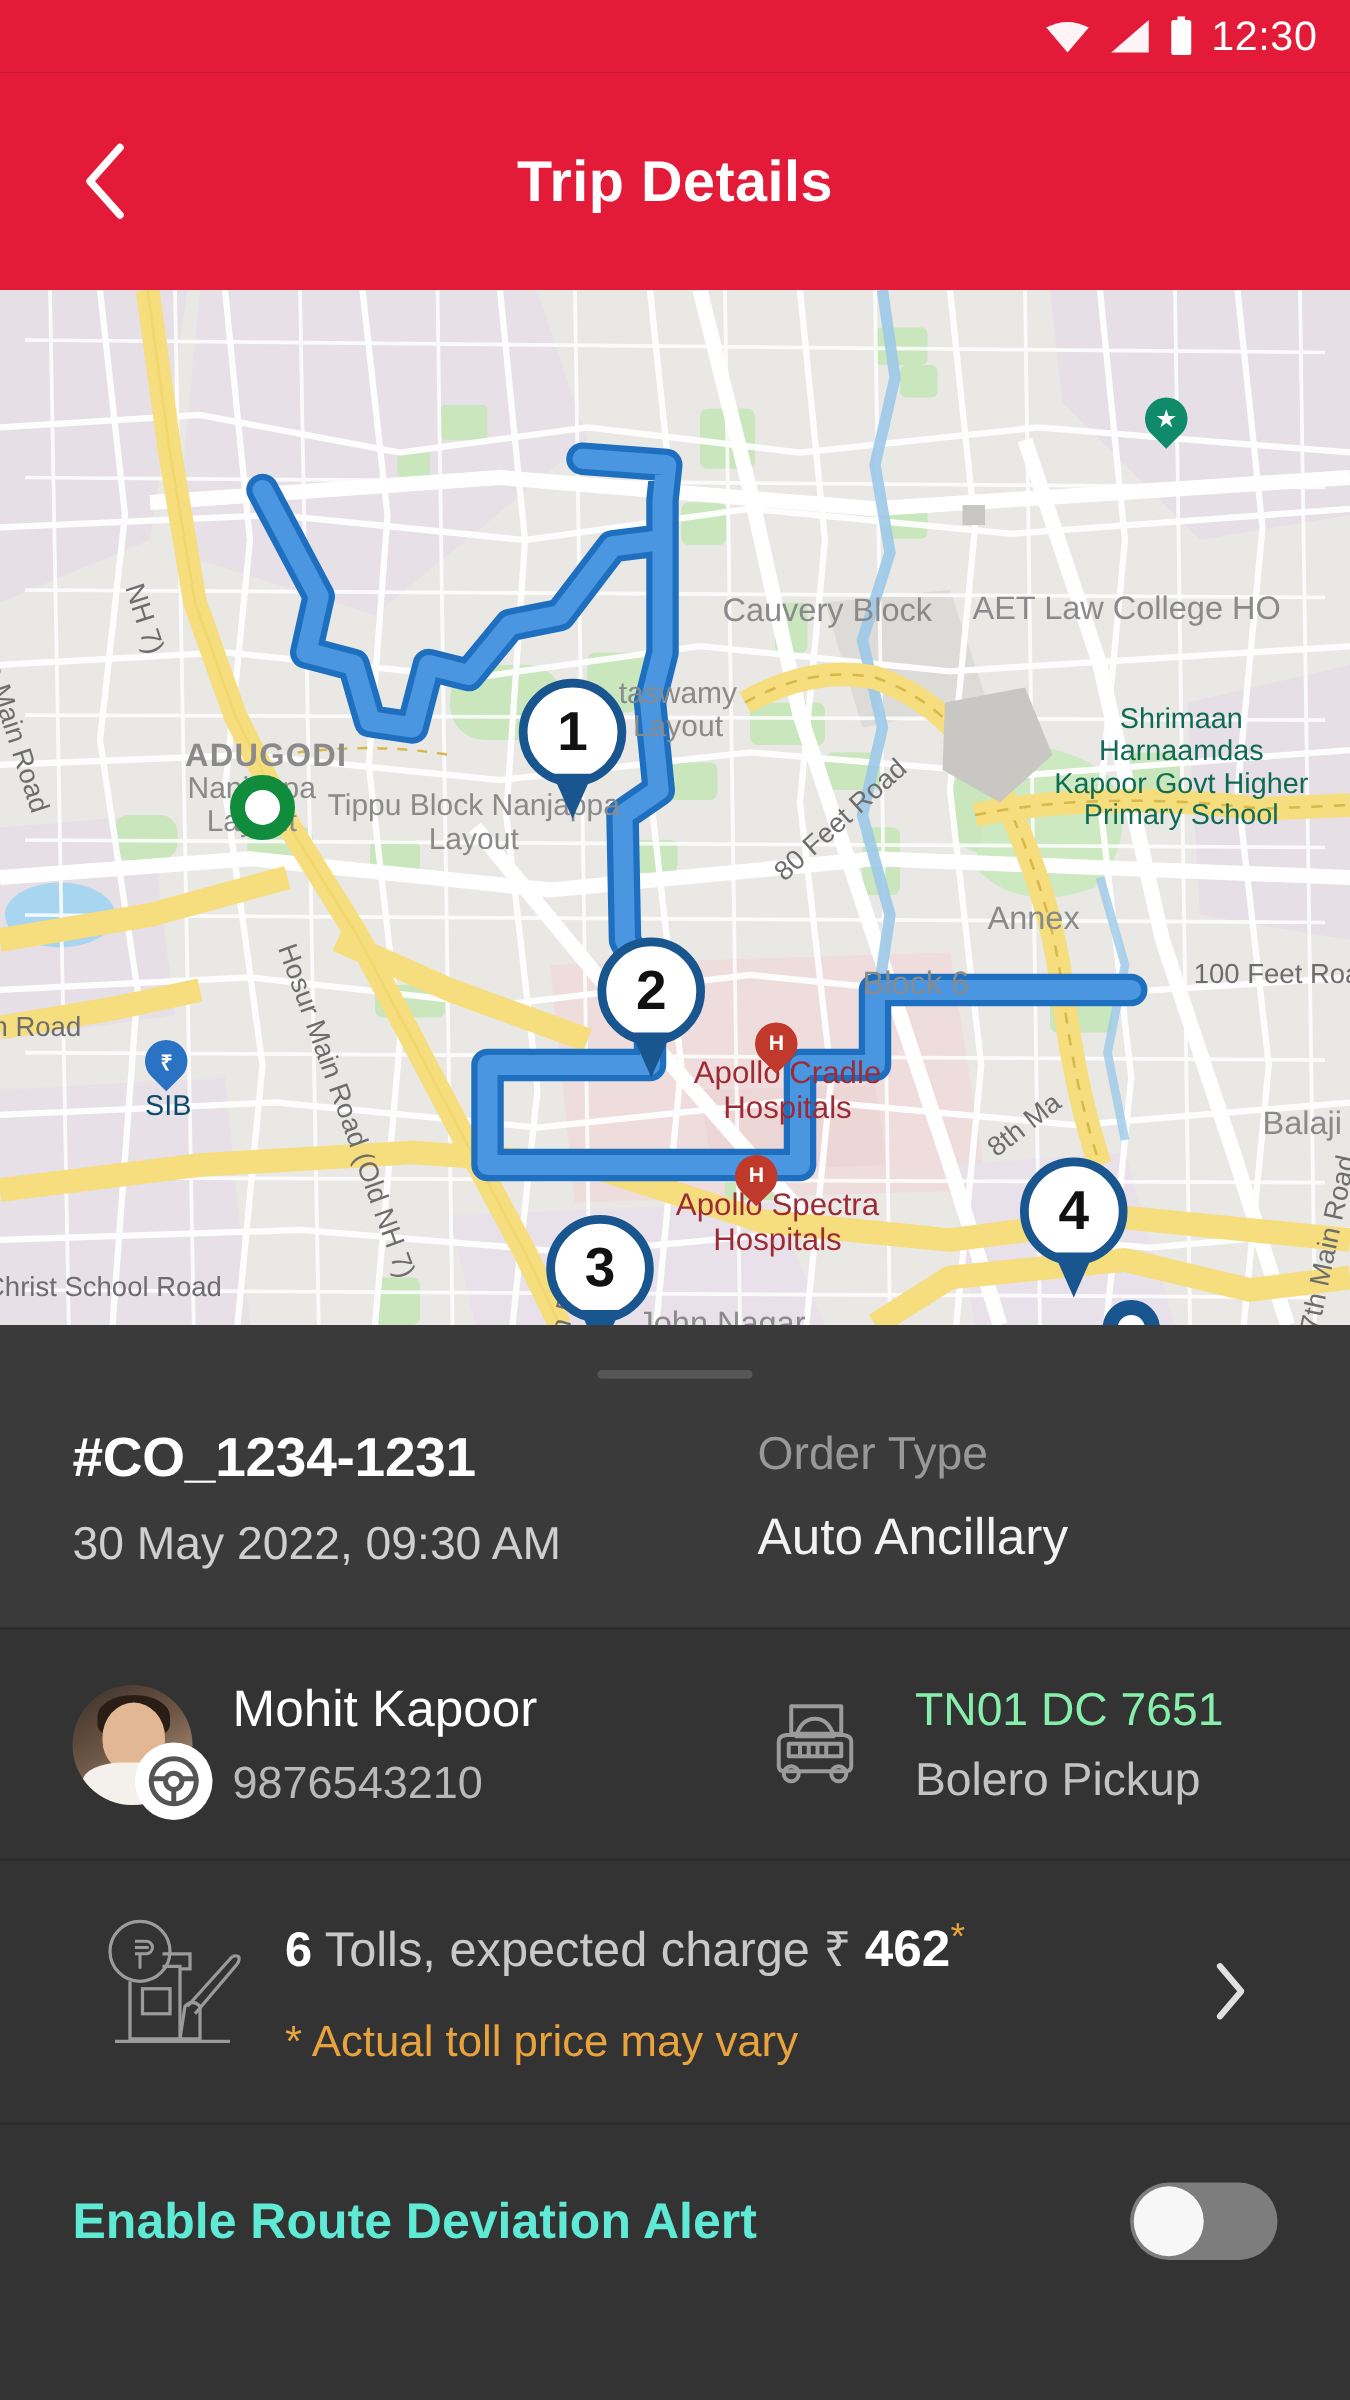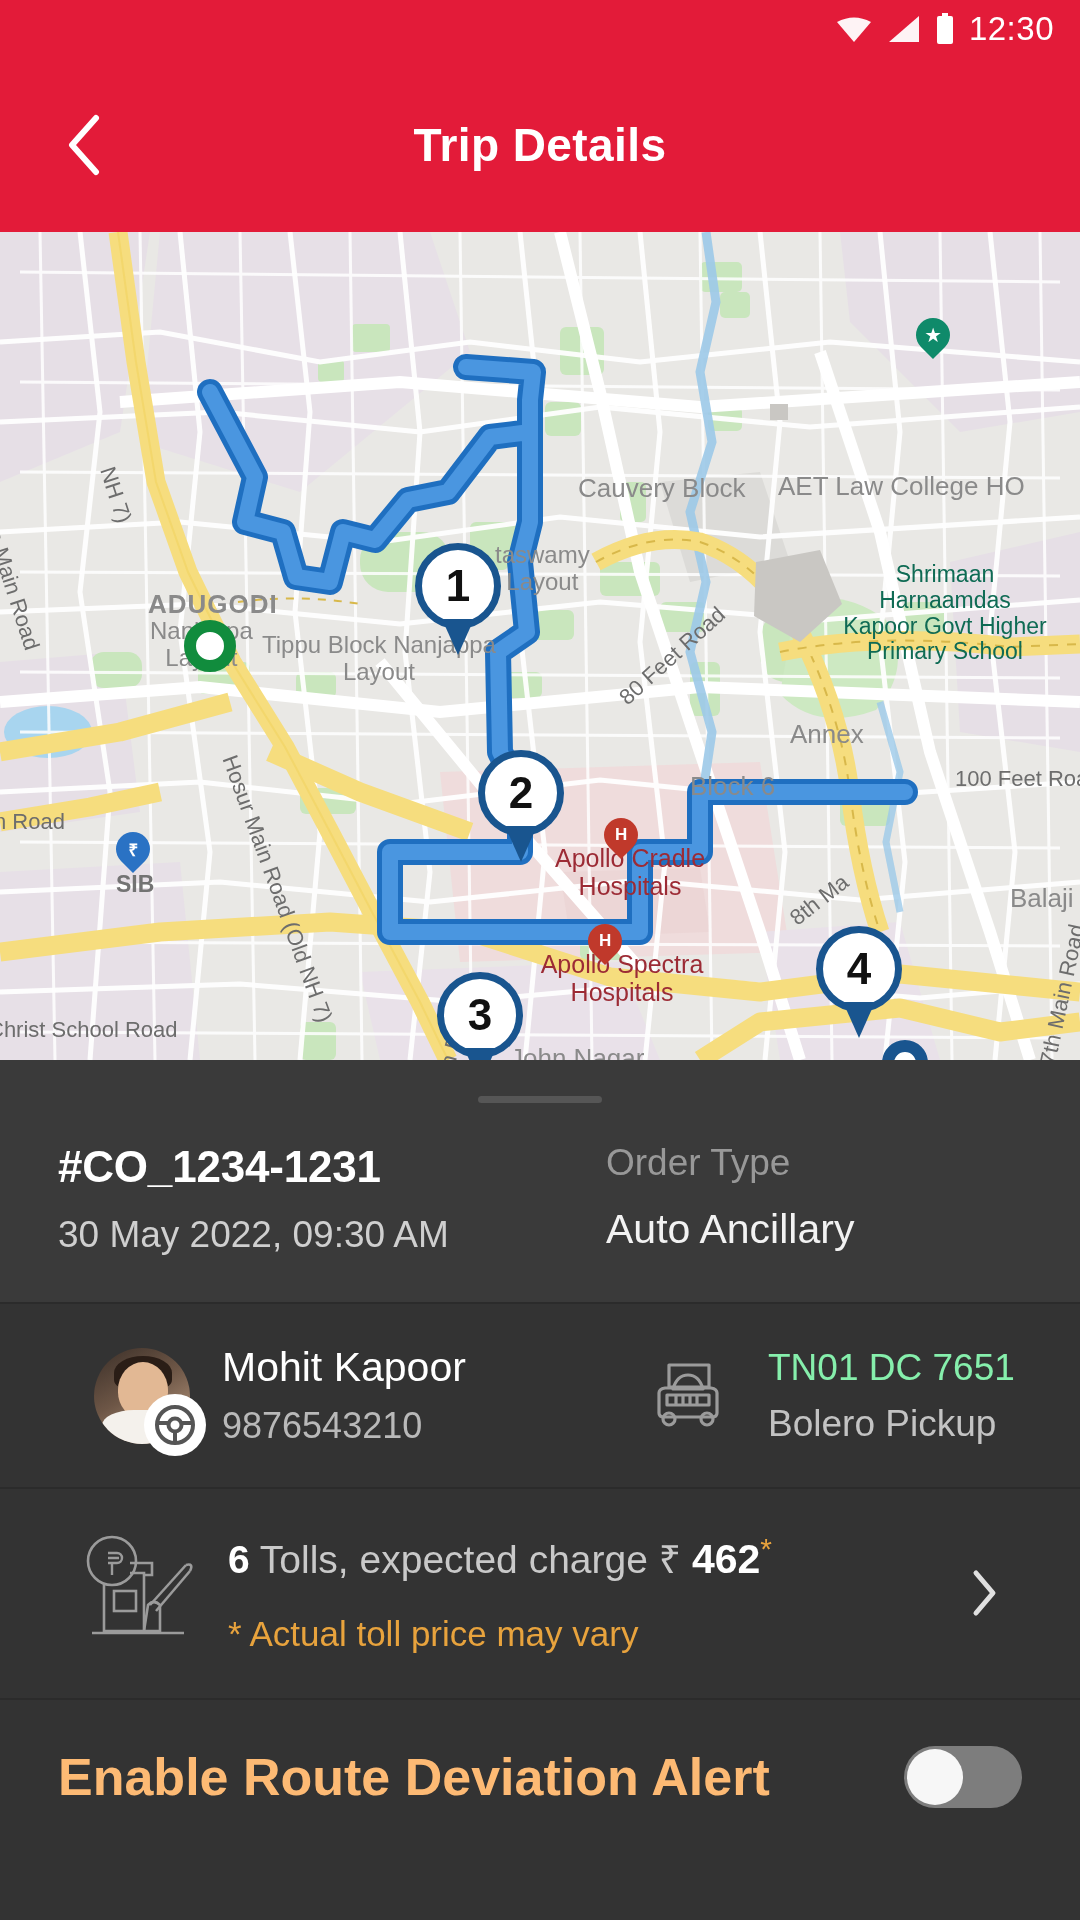--- a/index.html
+++ b/index.html
@@ -94,21 +94,21 @@
   .order-right { flex: 1; }
   .order-id { color: #ffffff; font-size: 44px; font-weight: bold; letter-spacing: -.2px; }
   .order-date { color: #cfcfcf; font-size: 37px; margin-top: 22px; }
   .order-type-label { color: #989898; font-size: 37px; }
   .order-type-value { color: #f2f2f2; font-size: 41px; margin-top: 22px; }
 
   .divider { height: 2px; background: #2b2b2b; }
 
   .sec-driver {
     background: #333333; padding-top: 40px; padding-bottom: 40px;
-    display: flex; align-items: center; margin-left: 36px;
+    display: flex; align-items: center;
   }
   .driver-block { width: 548px; display: flex; align-items: center; }
   .avatar-wrap { position: relative; width: 96px; height: 96px; flex: none; }
   .avatar {
     width: 96px; height: 96px; border-radius: 50%; overflow: hidden;
     background: linear-gradient(150deg,#3b2f28 0%,#6d5646 45%,#c4a388 100%);
     position: relative;
   }
   .avatar .face {
     position: absolute; left: 24px; top: 14px; width: 50px; height: 56px;
@@ -148,21 +148,21 @@
   .toll-line1 .star { color: #e8a33d; font-size: 30px; vertical-align: super; }
   .toll-line2 { font-size: 37px; color: #c9c9c9; margin-top: 26px; }
   .toll-line2 .bal { color: #f2c21a; font-weight: bold; }
   .toll-line3 { font-size: 35px; color: #e8a33d; margin-top: 30px; }
   .toll-chevron { width: 74px; flex: none; display: flex; justify-content: center; }
 
   .sec-alert {
     background: #333333; padding-top: 46px; padding-bottom: 40px;
     display: flex; align-items: center; justify-content: space-between;
   }
-  .alert-label { color: #fdba74; font-size: 52px; font-weight: bold; }
+  .alert-label { color: #5eead4; font-size: 40px; font-weight: bold; }
   .switch {
     width: 118px; height: 62px; border-radius: 34px; background: #7d7d7d;
     position: relative; flex: none; cursor: pointer;
   }
   .switch .knob {
     position: absolute; top: 3px; left: 3px; width: 56px; height: 56px;
     border-radius: 50%; background: #f7f7f7;
   }
 </style>
 </head>
@@ -374,21 +374,21 @@
 
     <div class="map-label road" style="left:240px;top:520px;transform:rotate(70deg);transform-origin:left top;">Hosur Main Road (Old NH 7)</div>
     <div class="map-label road" style="left:-16px;top:230px;transform:rotate(72deg);transform-origin:left top;">erghatta Main Road</div>
     <div class="map-label road" style="left:-6px;top:578px;">n Road</div>
     <div class="map-label road" style="left:-12px;top:786px;">Christ School Road</div>
     <div class="map-label road" style="left:416px;top:900px;transform:rotate(-74deg);transform-origin:left top;">1st Main Road</div>
     <div class="map-label road" style="left:1036px;top:830px;transform:rotate(-78deg);transform-origin:left top;">7th Main Road</div>
     <div class="map-label road" style="left:786px;top:656px;transform:rotate(-38deg);">8th Ma</div>
     <div class="map-label road" style="left:118px;top:232px;transform:rotate(72deg);transform-origin:left top;">NH 7)</div>
 
-    <div class="map-label" style="left:116px;top:640px;color:#737373;font-weight:bold;">SIB</div>
+    <div class="map-label" style="left:116px;top:640px;color:#0c4a6e;font-weight:normal;">SIB</div>
   </div>
 
   <div class="sheet">
     <div class="drag-handle"></div>
 
     <div class="sec sec-order">
       <div class="order-grid">
         <div class="order-left">
           <div class="order-id">#CO_1234-1231</div>
           <div class="order-date">30 May 2022, 09:30 AM</div>

